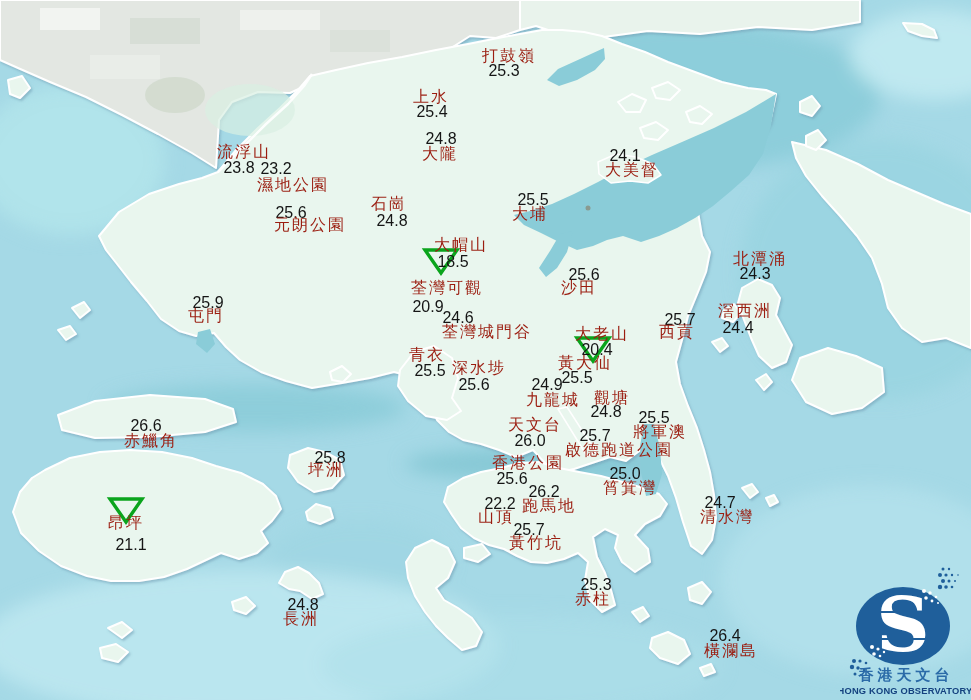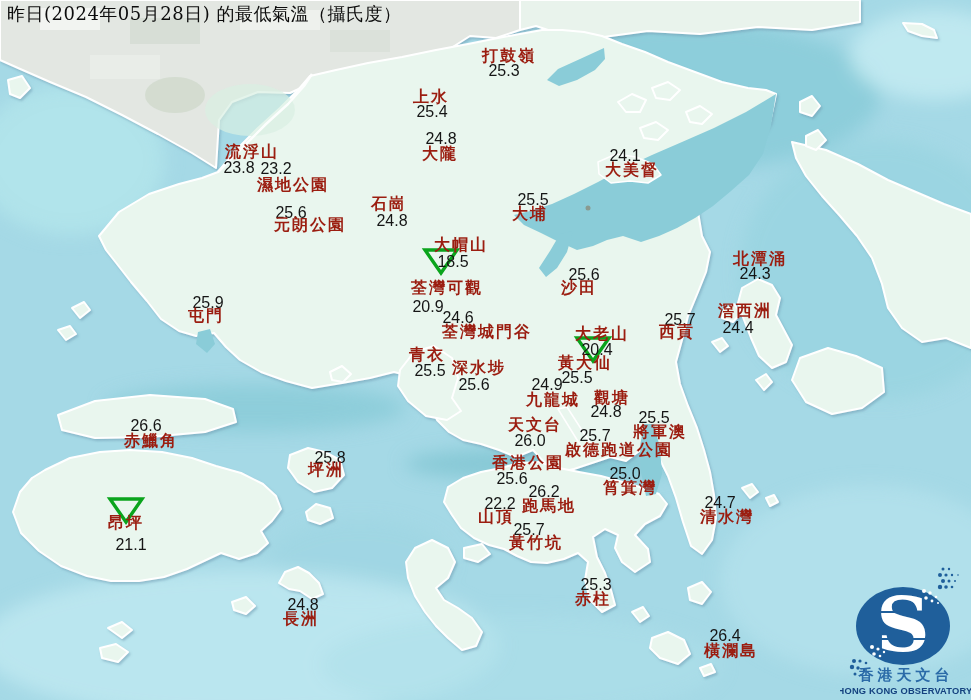--- a/index.html
+++ b/index.html
@@ -9,21 +9,21 @@
   #map-title{
     position:absolute;left:7px;top:2px;margin:0;
     font-family:"DejaVu Serif","Liberation Serif",serif;
     font-size:18px;font-weight:500;letter-spacing:.5px;
     color:var(--title-color,#0c0c0c);white-space:nowrap;z-index:30;
   }
   #stations{position:absolute;left:0;top:0;width:100%;height:100%;z-index:20;}
   .station-name{
     position:absolute;transform:translate(-50%,-50%);
     font-family:"DejaVu Serif","Liberation Serif",serif;
-    font-size:16px;font-weight:700;letter-spacing:2px;
+    font-size:16px;font-weight:400;letter-spacing:2px;
     color:var(--label-color,#9b1d10);white-space:nowrap;line-height:1;
   }
   .station-value{
     position:absolute;transform:translate(-50%,-50%);
     font-family:"Liberation Sans",sans-serif;
     font-size:16px;font-weight:400;letter-spacing:0;
     color:var(--value-color,#151515);white-space:nowrap;line-height:1;
   }
   .min-marker{position:absolute;transform:translate(-50%,-50%);line-height:0;}
   #logo{position:absolute;left:840px;top:563px;z-index:25;}
@@ -120,31 +120,30 @@
     </g>
 
     <g stroke="#ffffff" stroke-width="1.5" stroke-linejoin="round">
       <path fill="#e9f6ee" d="M598,162 L616,154 L636,157 L653,164 L661,175 L648,183 L630,181 L611,183 L599,174 Z"></path>
       <path fill="#e9f6ee" d="M558,409 L567,407 L596,452 L587,456 Z"></path>
       <circle cx="588" cy="208" r="2.5" fill="#8a9a90" stroke="none"></circle>
       <path fill="none" stroke="#ffffff" stroke-width="2.5" opacity="0.9" d="M218,172 L244,146 L266,124 L288,104 L304,86 L312,74"></path>
     </g>
   </svg>
 
-  <h1 id="map-title">昨日(2024年05月28日) 的最低氣溫（攝氏度）</h1>
 
   <div id="stations">
       <span class="station-value" style="left: 504px; top: 71px;">25.3</span>
       <span class="station-name" style="left: 509px; top: 56px;">打鼓嶺</span>
       <span class="station-value" style="left: 432px; top: 112px;">25.4</span>
       <span class="station-name" style="left: 431px; top: 97px;">上水</span>
       <span class="station-value" style="left: 441px; top: 139px;">24.8</span>
       <span class="station-name" style="left: 440px; top: 154px;">大隴</span>
       <span class="station-value" style="left: 239px; top: 168px;">23.8</span>
-      <span class="station-name" style="left: 244px; top: 152px; margin-left: 8px;">流浮山</span>
+      <span class="station-name" style="left: 244px; top: 152px;">流浮山</span>
       <span class="station-value" style="left: 276px; top: 169px;">23.2</span>
       <span class="station-name" style="left: 293px; top: 185px;">濕地公園</span>
       <span class="station-value" style="left: 291px; top: 213px;">25.6</span>
       <span class="station-name" style="left: 310px; top: 225px;">元朗公園</span>
       <span class="station-value" style="left: 392px; top: 221px;">24.8</span>
       <span class="station-name" style="left: 389px; top: 204px;">石崗</span>
       <span class="station-value" style="left: 625px; top: 156px;">24.1</span>
       <span class="station-name" style="left: 632px; top: 170px;">大美督</span>
       <span class="station-value" style="left: 533px; top: 200px;">25.5</span>
       <span class="station-name" style="left: 530px; top: 214px;">大埔</span>

